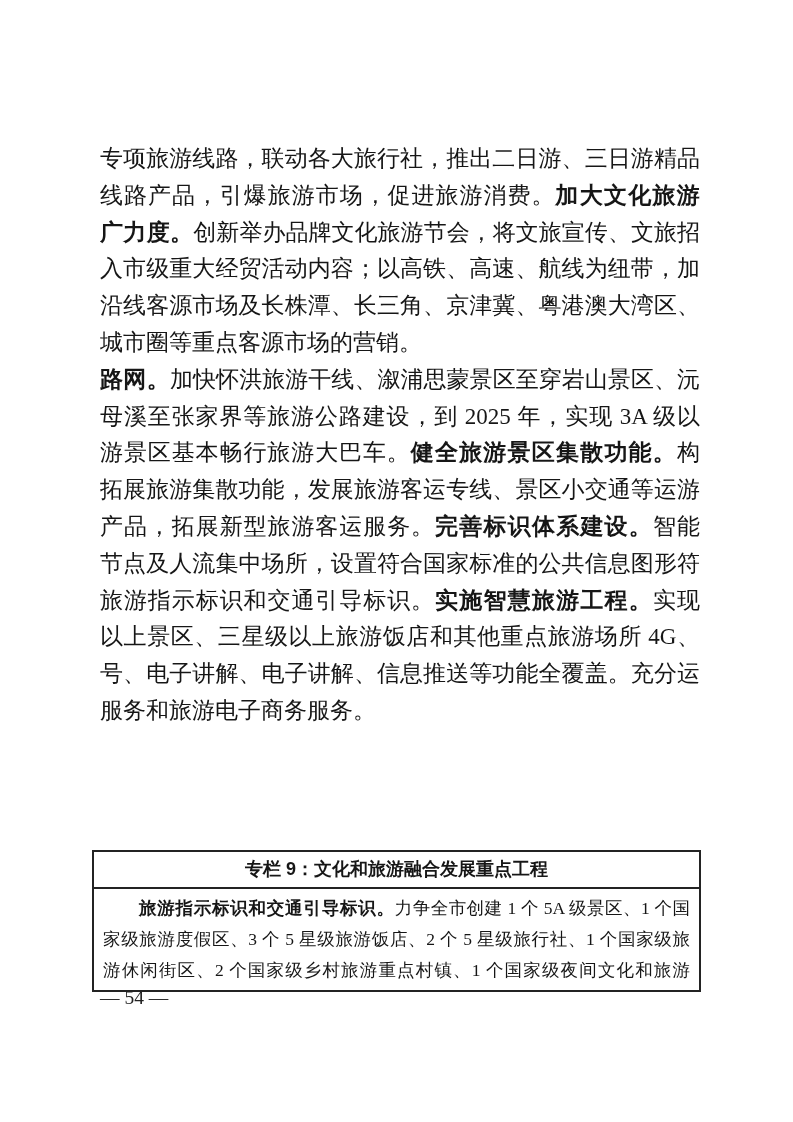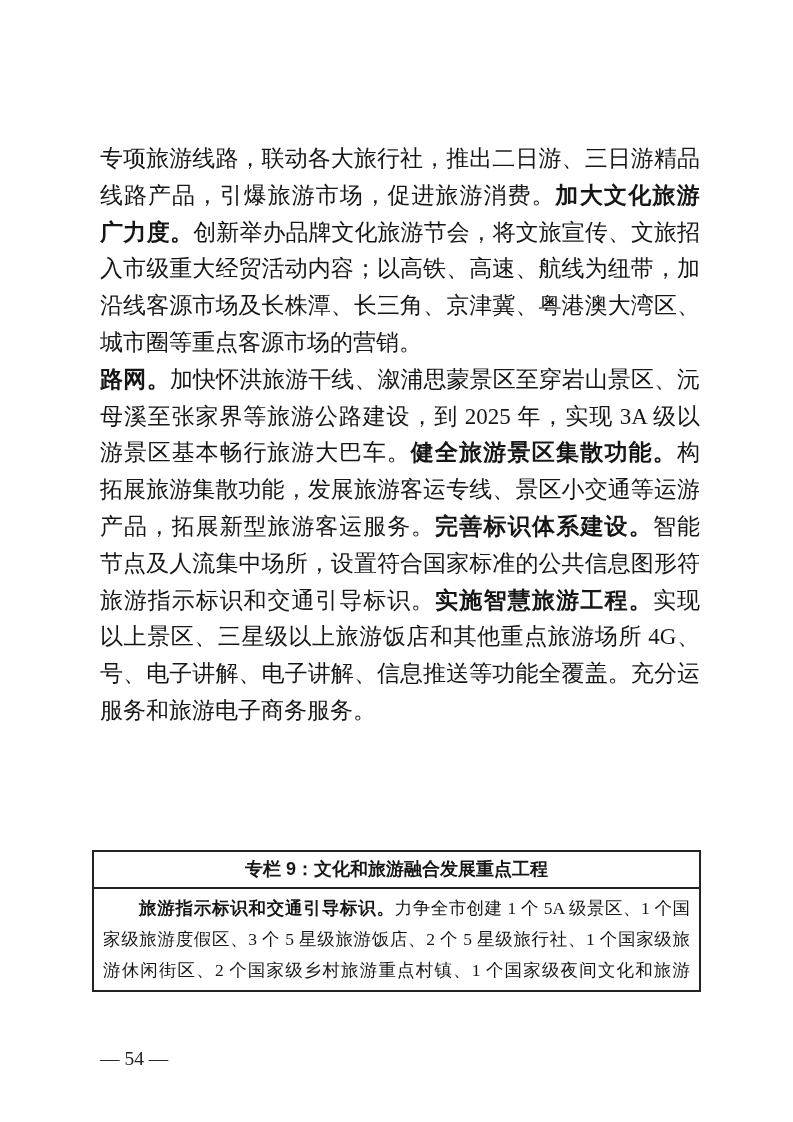--- a/index.html
+++ b/index.html
@@ -63,21 +63,21 @@
     padding: 4px 9px 4px 9px;
   }
   .callout-box-body .line {
     height: 31px;
     line-height: 31px;
     font-size: 17.5px;
   }
   .page-footer {
     position: absolute;
     left: 100px;
-    top: 1046px;
+    top: 985px;
     font-size: 19.5px;
     line-height: 26px;
     color: #222222;
   }
 </style>
 </head>
 <body>
 
 <div class="page">
 

